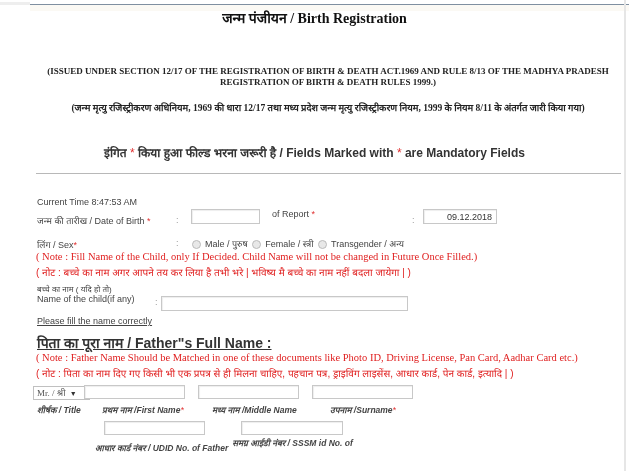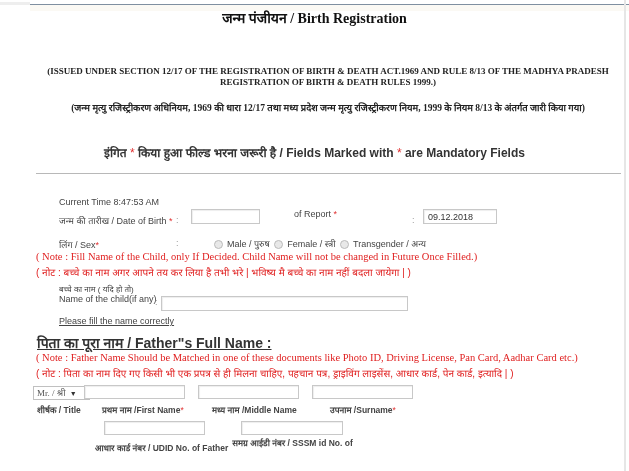--- a/index.html
+++ b/index.html
@@ -8,40 +8,40 @@
   .topline-ghost { position:absolute; left:0; top:2px; width:30px; height:3px; background:#eeeeee; }
   .topshade { position:absolute; left:30px; top:5px; width:599px; height:6px; background:#fbf9f4; }
   .rightborder { position:absolute; left:624px; top:0; width:2px; height:471px; background:#e6e6e6; }
   .abs { position:absolute; white-space:nowrap; }
   .title { top:8px; left:0; width:629px; text-align:center; font-family:"Liberation Serif", serif; font-weight:bold; font-size:14px; color:#111; }
   .issued { top:66px; left:28px; width:600px; text-align:center; font-family:"Liberation Serif", serif; font-weight:bold; font-size:9px; color:#222; white-space:normal; line-height:11px; }
   .issued-hi { top:101px; left:28px; width:600px; text-align:center; font-family:"Liberation Serif", serif; font-weight:bold; font-size:9.5px; color:#222; }
   .mandatory { top:144px; left:0; width:629px; text-align:center; font-size:12px; color:#333; font-weight:bold; }
   .req { color:#e03030; font-weight:normal; }
   .hr { position:absolute; left:36px; top:173px; width:585px; height:1px; background:#b8b8b8; }
-  .lbl { font-size:9px; color:#444;margin-left:22px; }
+  .lbl { font-size:9px; color:#444; }
   .colon { font-size:9px; color:#999; }
-  .input { position:absolute; background:#fff; border:1px solid #c8c8c8; box-shadow: inset 1px 1px 1px #eee; height:14px; font-size:9px; color:#333; padding:0 4px; box-sizing:border-box; line-height:14px; font-family:"Liberation Sans", sans-serif; }
+  .input { position:absolute; background:#fff; border:1px solid #c8c8c8; box-shadow: inset 1px 1px 1px #eee; height:14px; font-size:9px; color:#333; padding:0 4px; box-sizing:border-box; line-height:14px; font-family:"Liberation Sans", sans-serif;text-align:right; }
   .radio { display:inline-block; width:7px; height:7px; border-radius:50%; border:1px solid #bbb; background:#e8e8e8; vertical-align:middle; margin-right:4px; margin-left:2px; }
   .note-red { font-family:"Liberation Serif", serif; font-size:10.5px; color:#e02020; }
   .underline-bold { font-size:14px; font-weight:bold; text-decoration:underline; color:#333; }
   .select { position:absolute; border:1px solid #c0c0c0; background:#fff; height:14px; box-sizing:border-box; font-family:"Liberation Serif", serif; font-size:9px; color:#555; padding:0 3px; line-height:12px; }
-  .caption { font-size:8.5px; font-weight:bold; color:#444; }
+  .caption { font-size:8.5px; font-weight:bold; color:#444;font-style:italic; }
 </style>
 </head>
 <body>
 
 <div class="topline-ghost"></div>
 <div class="topline"></div>
 <div class="topshade"></div>
 <div class="rightborder"></div>
 
 <div class="abs title">जन्म पंजीयन / Birth Registration</div>
 <div class="abs issued">(ISSUED UNDER SECTION 12/17 OF THE REGISTRATION OF BIRTH &amp; DEATH ACT.1969 AND RULE 8/13 OF THE MADHYA PRADESH REGISTRATION OF BIRTH &amp; DEATH RULES 1999.)</div>
-<div class="abs issued-hi">(जन्म मृत्यु रजिस्ट्रीकरण अधिनियम, 1969 की धारा 12/17 तथा मध्य प्रदेश जन्म मृत्यु रजिस्ट्रीकरण नियम, 1999 के नियम 8/13 के अंतर्गत जारी किया गया)</div>
+<div class="abs issued-hi">(जन्म मृत्यु रजिस्ट्रीकरण अधिनियम, 1969 की धारा 12/17 तथा मध्य प्रदेश जन्म मृत्यु रजिस्ट्रीकरण नियम, 1999 के नियम 8/11 के अंतर्गत जारी किया गया)</div>
 
 <div class="abs mandatory">
   <span>इंगित</span>
   <span class="req">*</span>
   <span>किया हुआ फील्ड भरना जरूरी है / Fields Marked with</span>
   <span class="req">*</span>
   <span>are Mandatory Fields</span>
 </div>
 
 <div class="hr"></div>

